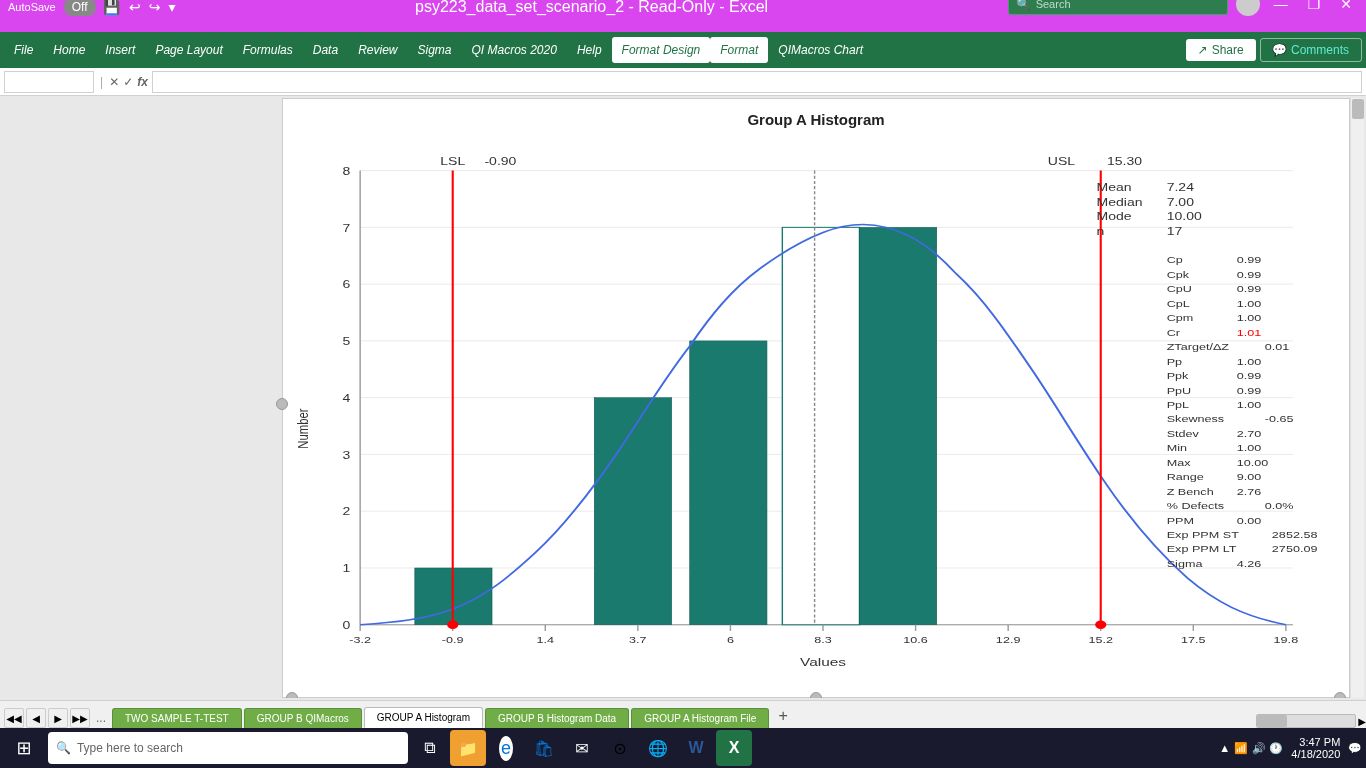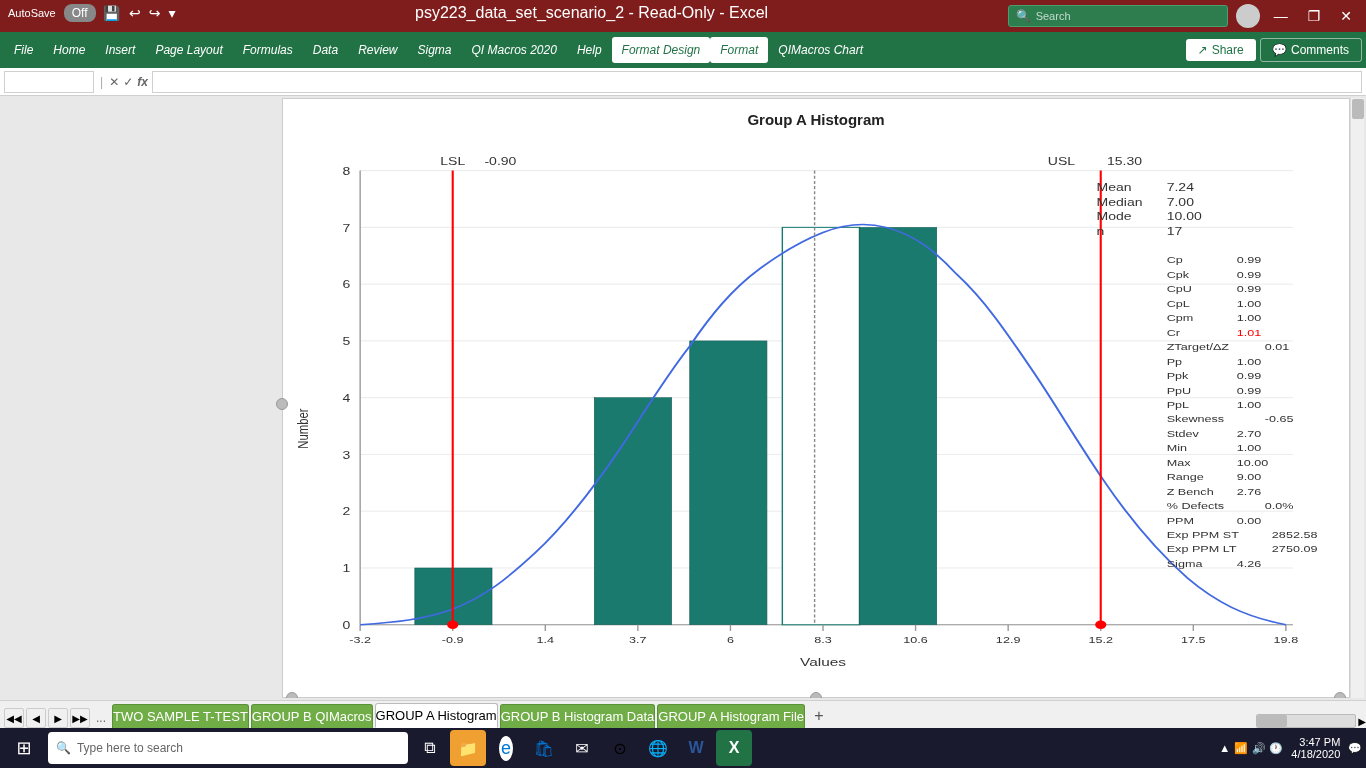--- a/index.html
+++ b/index.html
@@ -1,25 +1,25 @@
 <!DOCTYPE html>
 <html><head>
   <meta charset="utf-8">
   <style>
     * { margin: 0; padding: 0; box-sizing: border-box; }
     body { font-family: 'Segoe UI', Arial, sans-serif; font-size: 12px; background: #f0f0f0; width: 1366px; height: 768px; overflow: hidden; }
 
     
     .title-bar {
       height: 32px;
-      background: #7f1d1d;
-      display: flex;
-      align-items: flex-start;
+      background: #d946ef;
+      display: flex;
+      align-items: flex-end;
       justify-content: space-between;
-      padding: 4px 8px;
+      padding: 16px 8px;
       color: white;
     }
     .title-bar-left { display: flex; align-items: center; gap: 8px; }
     .title-bar-center { flex: 1; text-align: center; font-size: 16px; }
     .title-bar-right { display: flex; align-items: center; gap: 8px; }
     .title-bar-btn { background: none; border: none; color: white; font-size: 14px; cursor: pointer; padding: 2px 6px; }
     .search-box {
       background: #2e7d4f;
       border: 1px solid #4a9d6f;
       border-radius: 3px;
@@ -60,21 +60,21 @@
       font-size: 12px;
       cursor: pointer;
       display: flex;
       align-items: center;
       gap: 4px;
     }
     .comments-btn {
       background: none;
       border: 1px solid rgba(255,255,255,0.5);
       border-radius: 3px;
-      color: #ffffff;
+      color: #5eead4;
       padding: 4px 12px;
       font-size: 12px;
       cursor: pointer;
     }
 
     
     .formula-bar {
       height: 28px;
       background: white;
       border-bottom: 1px solid #d0d0d0;
@@ -123,27 +123,27 @@
       background: none;
       border: 1px solid #ccc;
       border-radius: 2px;
       cursor: pointer;
       font-size: 10px;
       display: flex;
       align-items: center;
       justify-content: center;
     }
     .sheet-tab {
-      padding: 4px 0;
+      padding: 4px 12px;
       background: #d0d0d0;
       border: 1px solid #bbb;
       border-bottom: none;
       border-radius: 3px 3px 0 0;
       cursor: pointer;
-      font-size: 13px;
+      font-size: 10px;
       color: #333;
       white-space: nowrap;
     }
     .sheet-tab.active {
       background: white;
       border-bottom: 1px solid white;
       color: #000;
       font-weight: 500;
     }
     .sheet-tab.green { background: #70ad47; color: white; border-color: #5a9037; }

